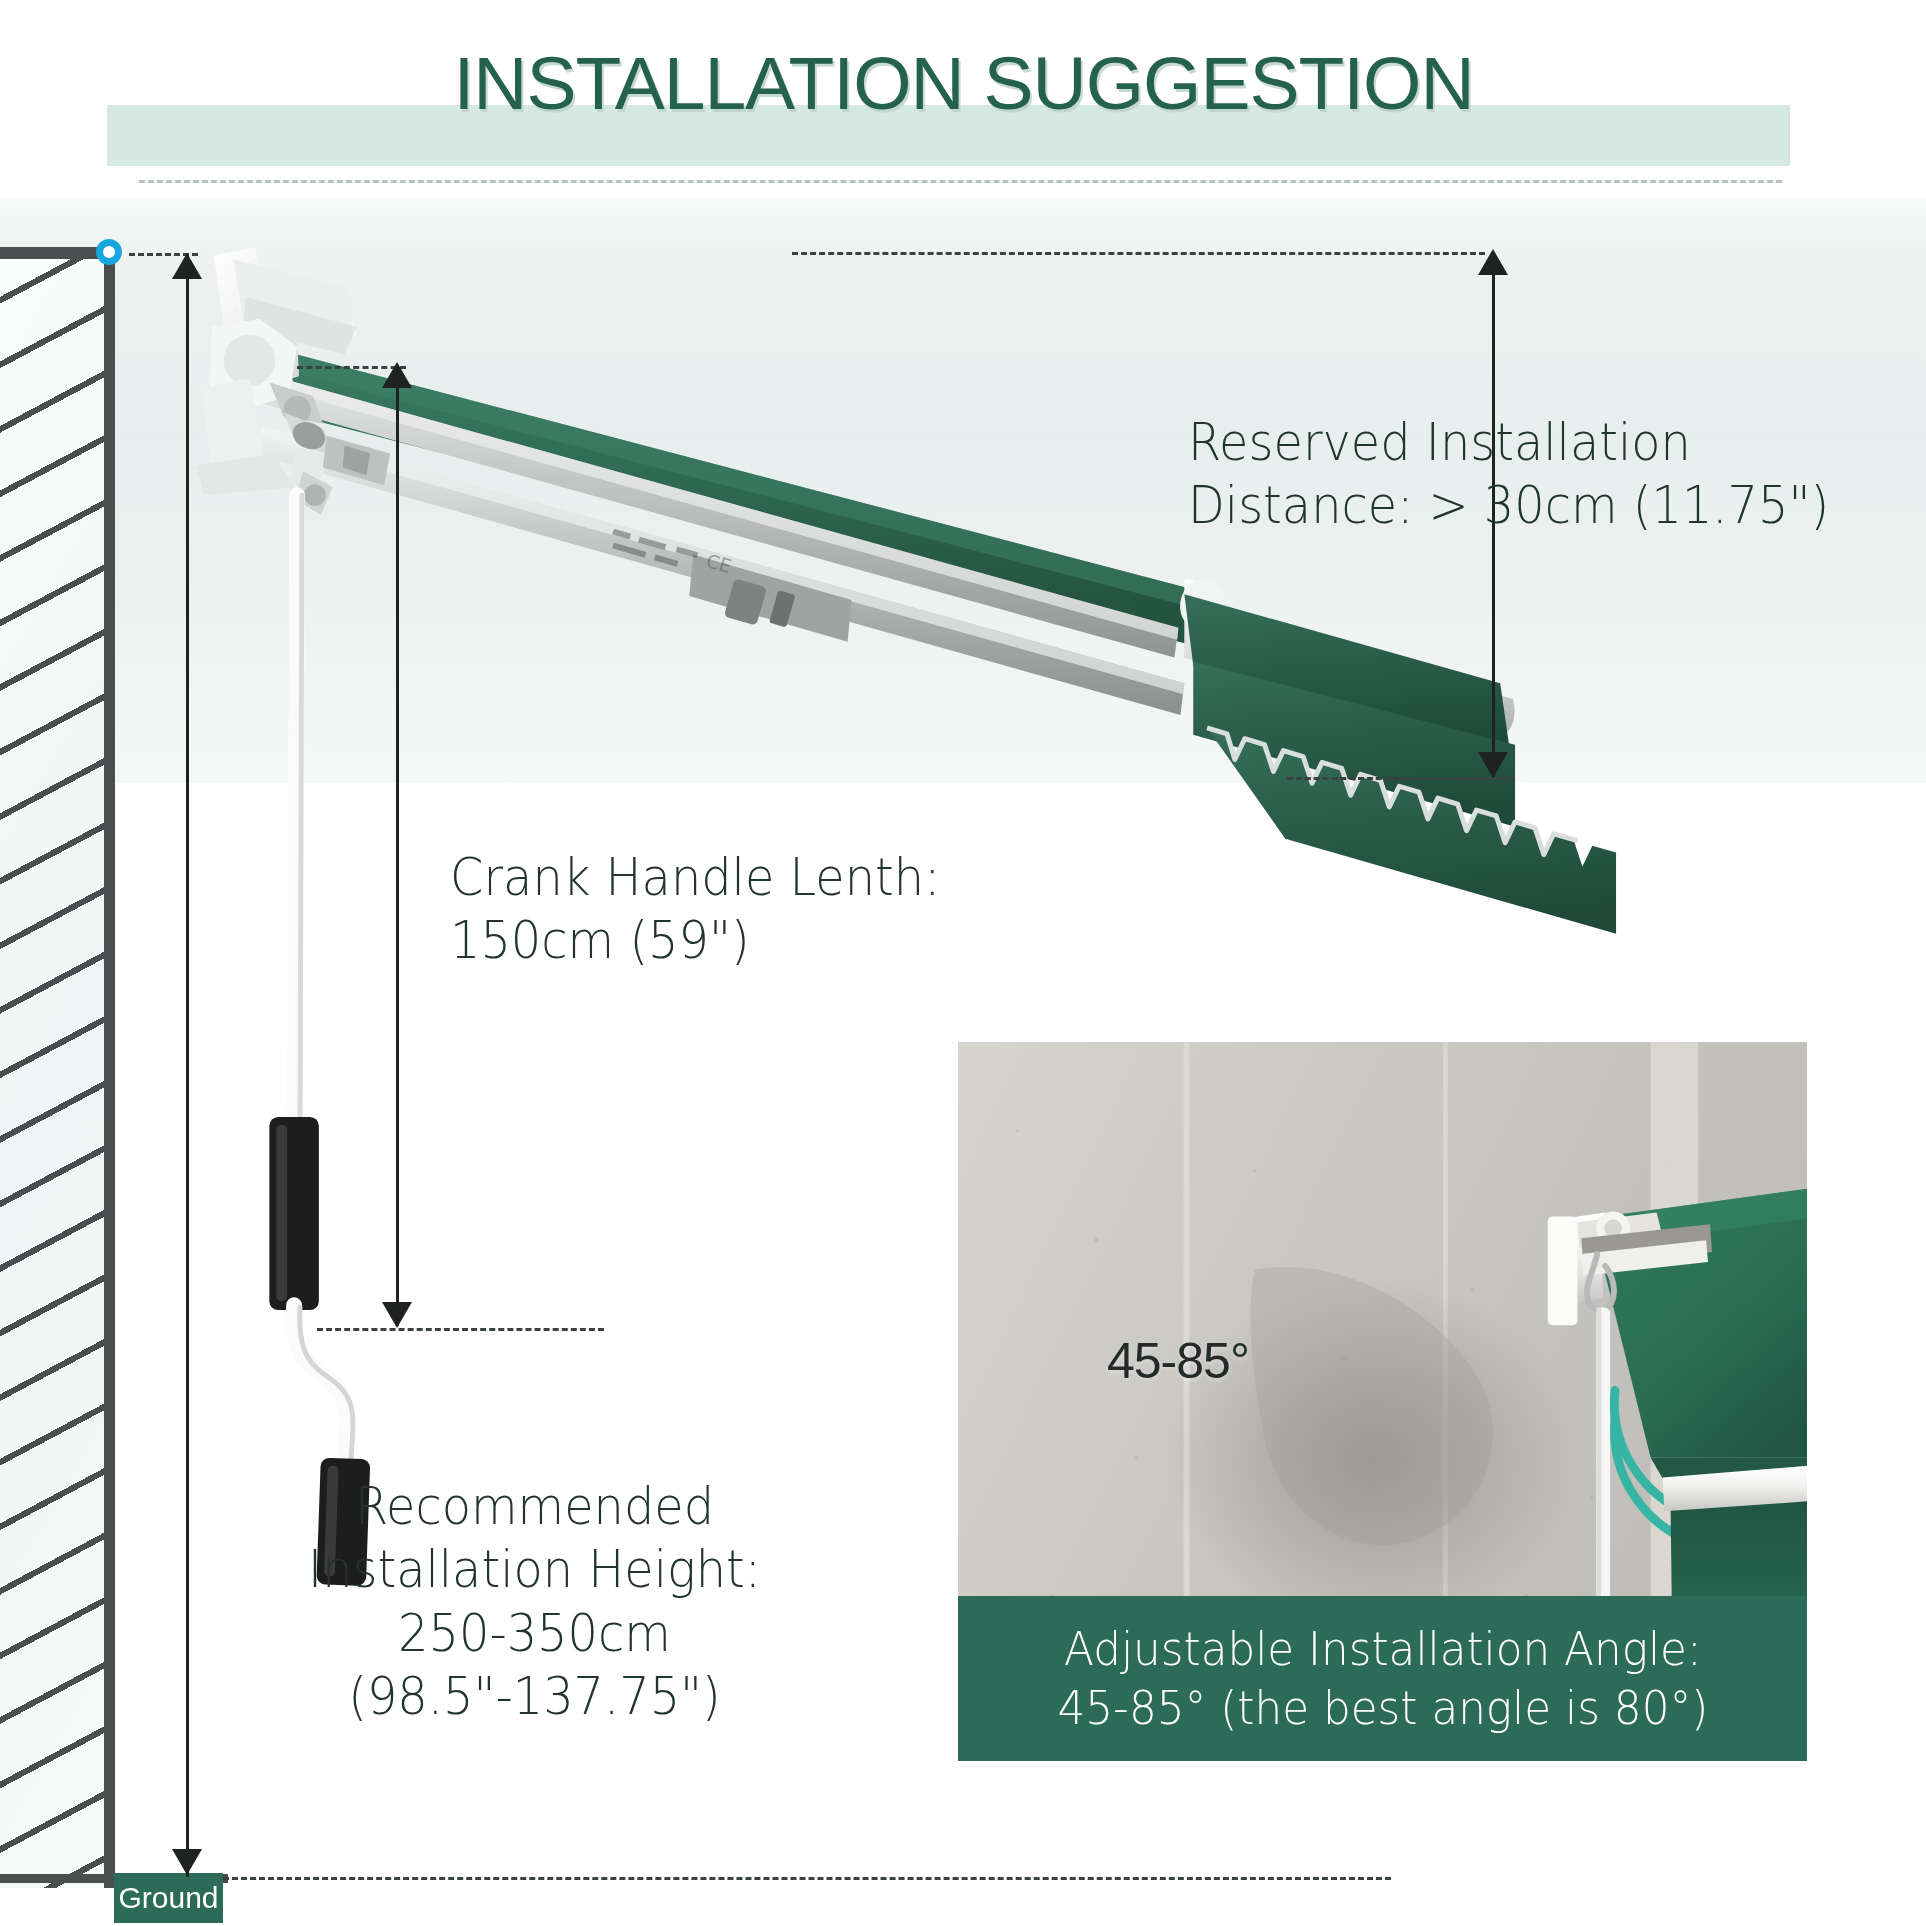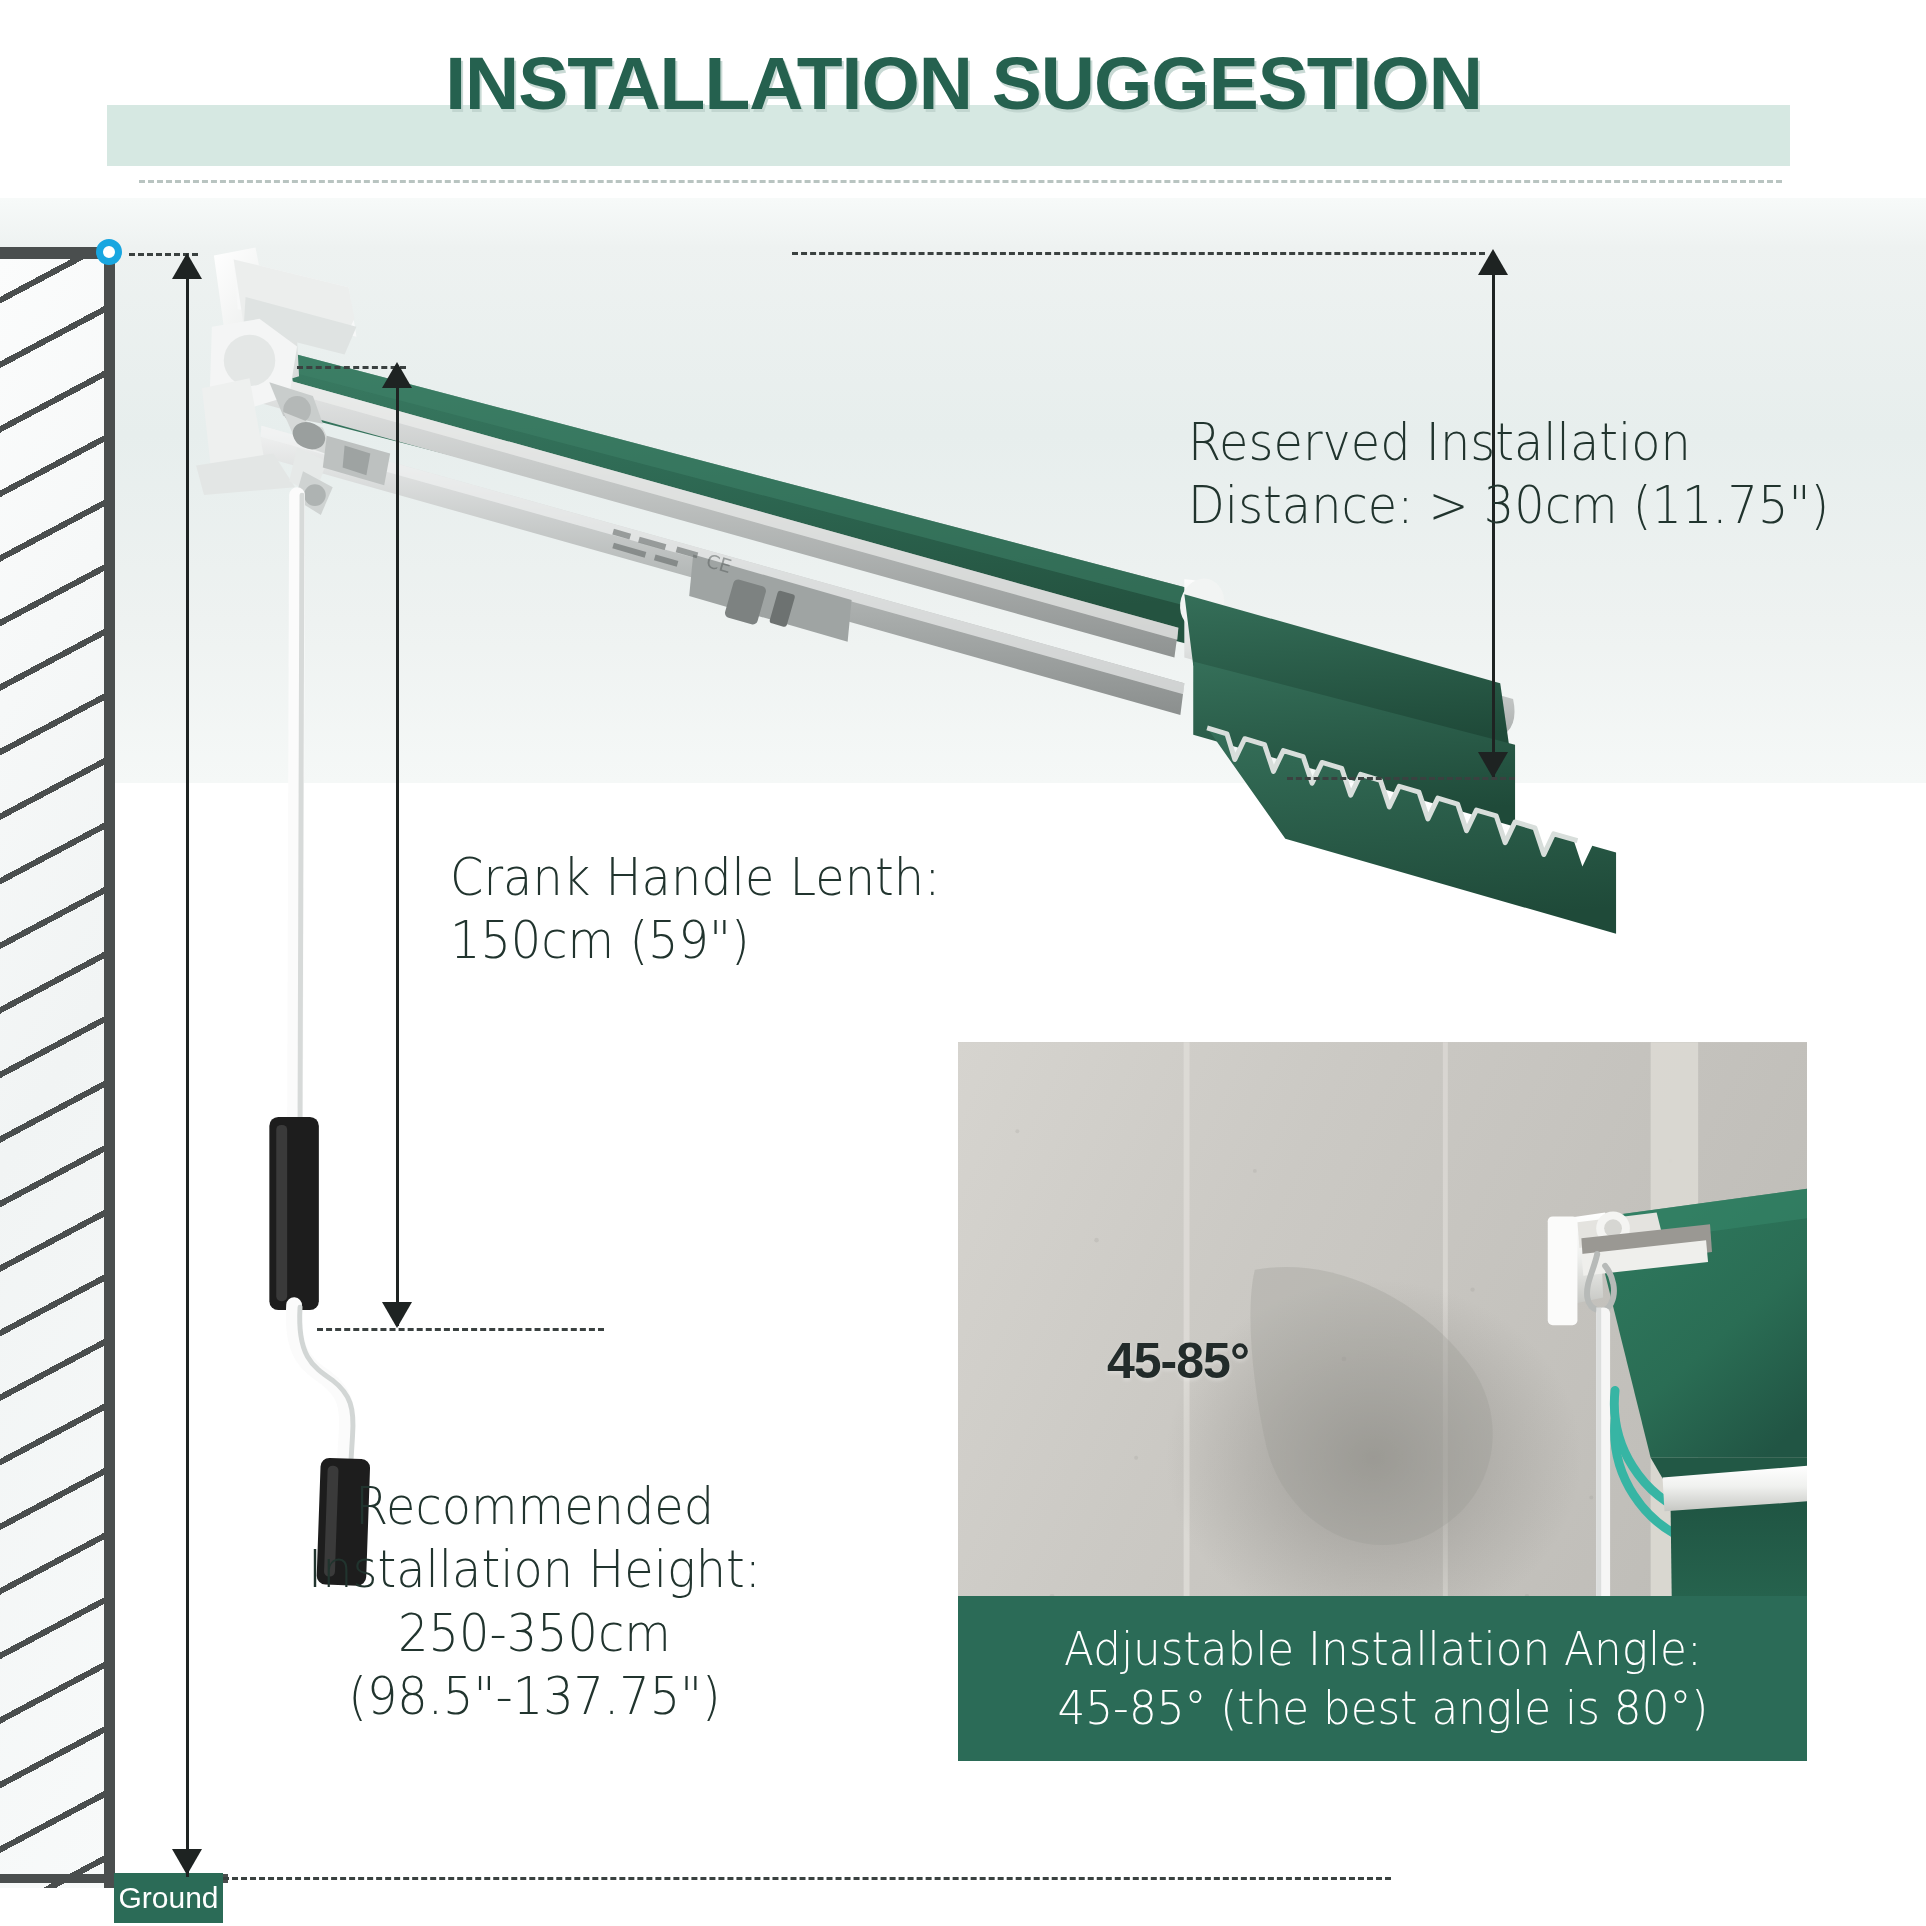--- a/index.html
+++ b/index.html
@@ -11,21 +11,21 @@
   #bg-white{position:absolute;inset:0;background:#ffffff;}
   #bg-band{position:absolute;left:0;right:0;top:246px;height:537px;
      background:linear-gradient(180deg,#eef2f1 0%,#e7eeed 35%,#eef2f1 70%,#f5f8f7 100%);}
   #bg-band2{position:absolute;left:0;right:0;top:198px;height:50px;
      background:linear-gradient(180deg,#f7faf9 0%,#eef2f1 100%);}
 
   
   #title-banner{position:absolute;left:107px;top:105px;width:1683px;height:61px;
      background:#d6e8e2;}
   #title-text{position:absolute;left:0;right:0;top:40px;text-align:center;
-     font-size:75px;font-weight:700;letter-spacing:-1px;color:#25614f;
+     font-size:75px;font-weight:400;letter-spacing:-1px;color:#25614f;
      font-family:"Liberation Sans","DejaVu Sans",sans-serif;
      text-shadow:2px 3px 0 rgba(190,210,204,.85);}
 
   
   .dashrule{position:absolute;height:0;border-top:3px dashed #b9c4c1;}
 
   
   #wall{position:absolute;left:0;top:252px;width:111px;height:1636px;
      background:
        repeating-linear-gradient(-28deg, rgba(70,74,74,0) 0 26px,
@@ -71,21 +71,21 @@
 
   
   #photo{position:absolute;left:958px;top:1042px;width:849px;height:706px;overflow:hidden;
      background:#cfcdc9;}
   #photo-caption{position:absolute;left:958px;top:1596px;width:849px;height:165px;
      background:#2b6b57;display:flex;flex-direction:column;justify-content:center;
      align-items:center;}
   #photo-caption div{color:#ffffff;font-size:47px;font-weight:300;line-height:1.25;
      font-family:"DejaVu Sans","Liberation Sans",sans-serif;white-space:nowrap;
      transform:scaleX(.93);}
-  #angle-text{position:absolute;left:1107px;top:1332px;font-size:50px;font-weight:700;
+  #angle-text{position:absolute;left:1107px;top:1332px;font-size:50px;font-weight:400;
      color:#222b2a;font-family:"Liberation Sans",sans-serif;letter-spacing:-1px;
      text-shadow:0 2px 4px rgba(255,255,255,.35);}
 </style>
 </head>
 <body>
 
 <div id="bg-white"></div>
 <div id="bg-band2"></div>
 <div id="bg-band"></div>
 

